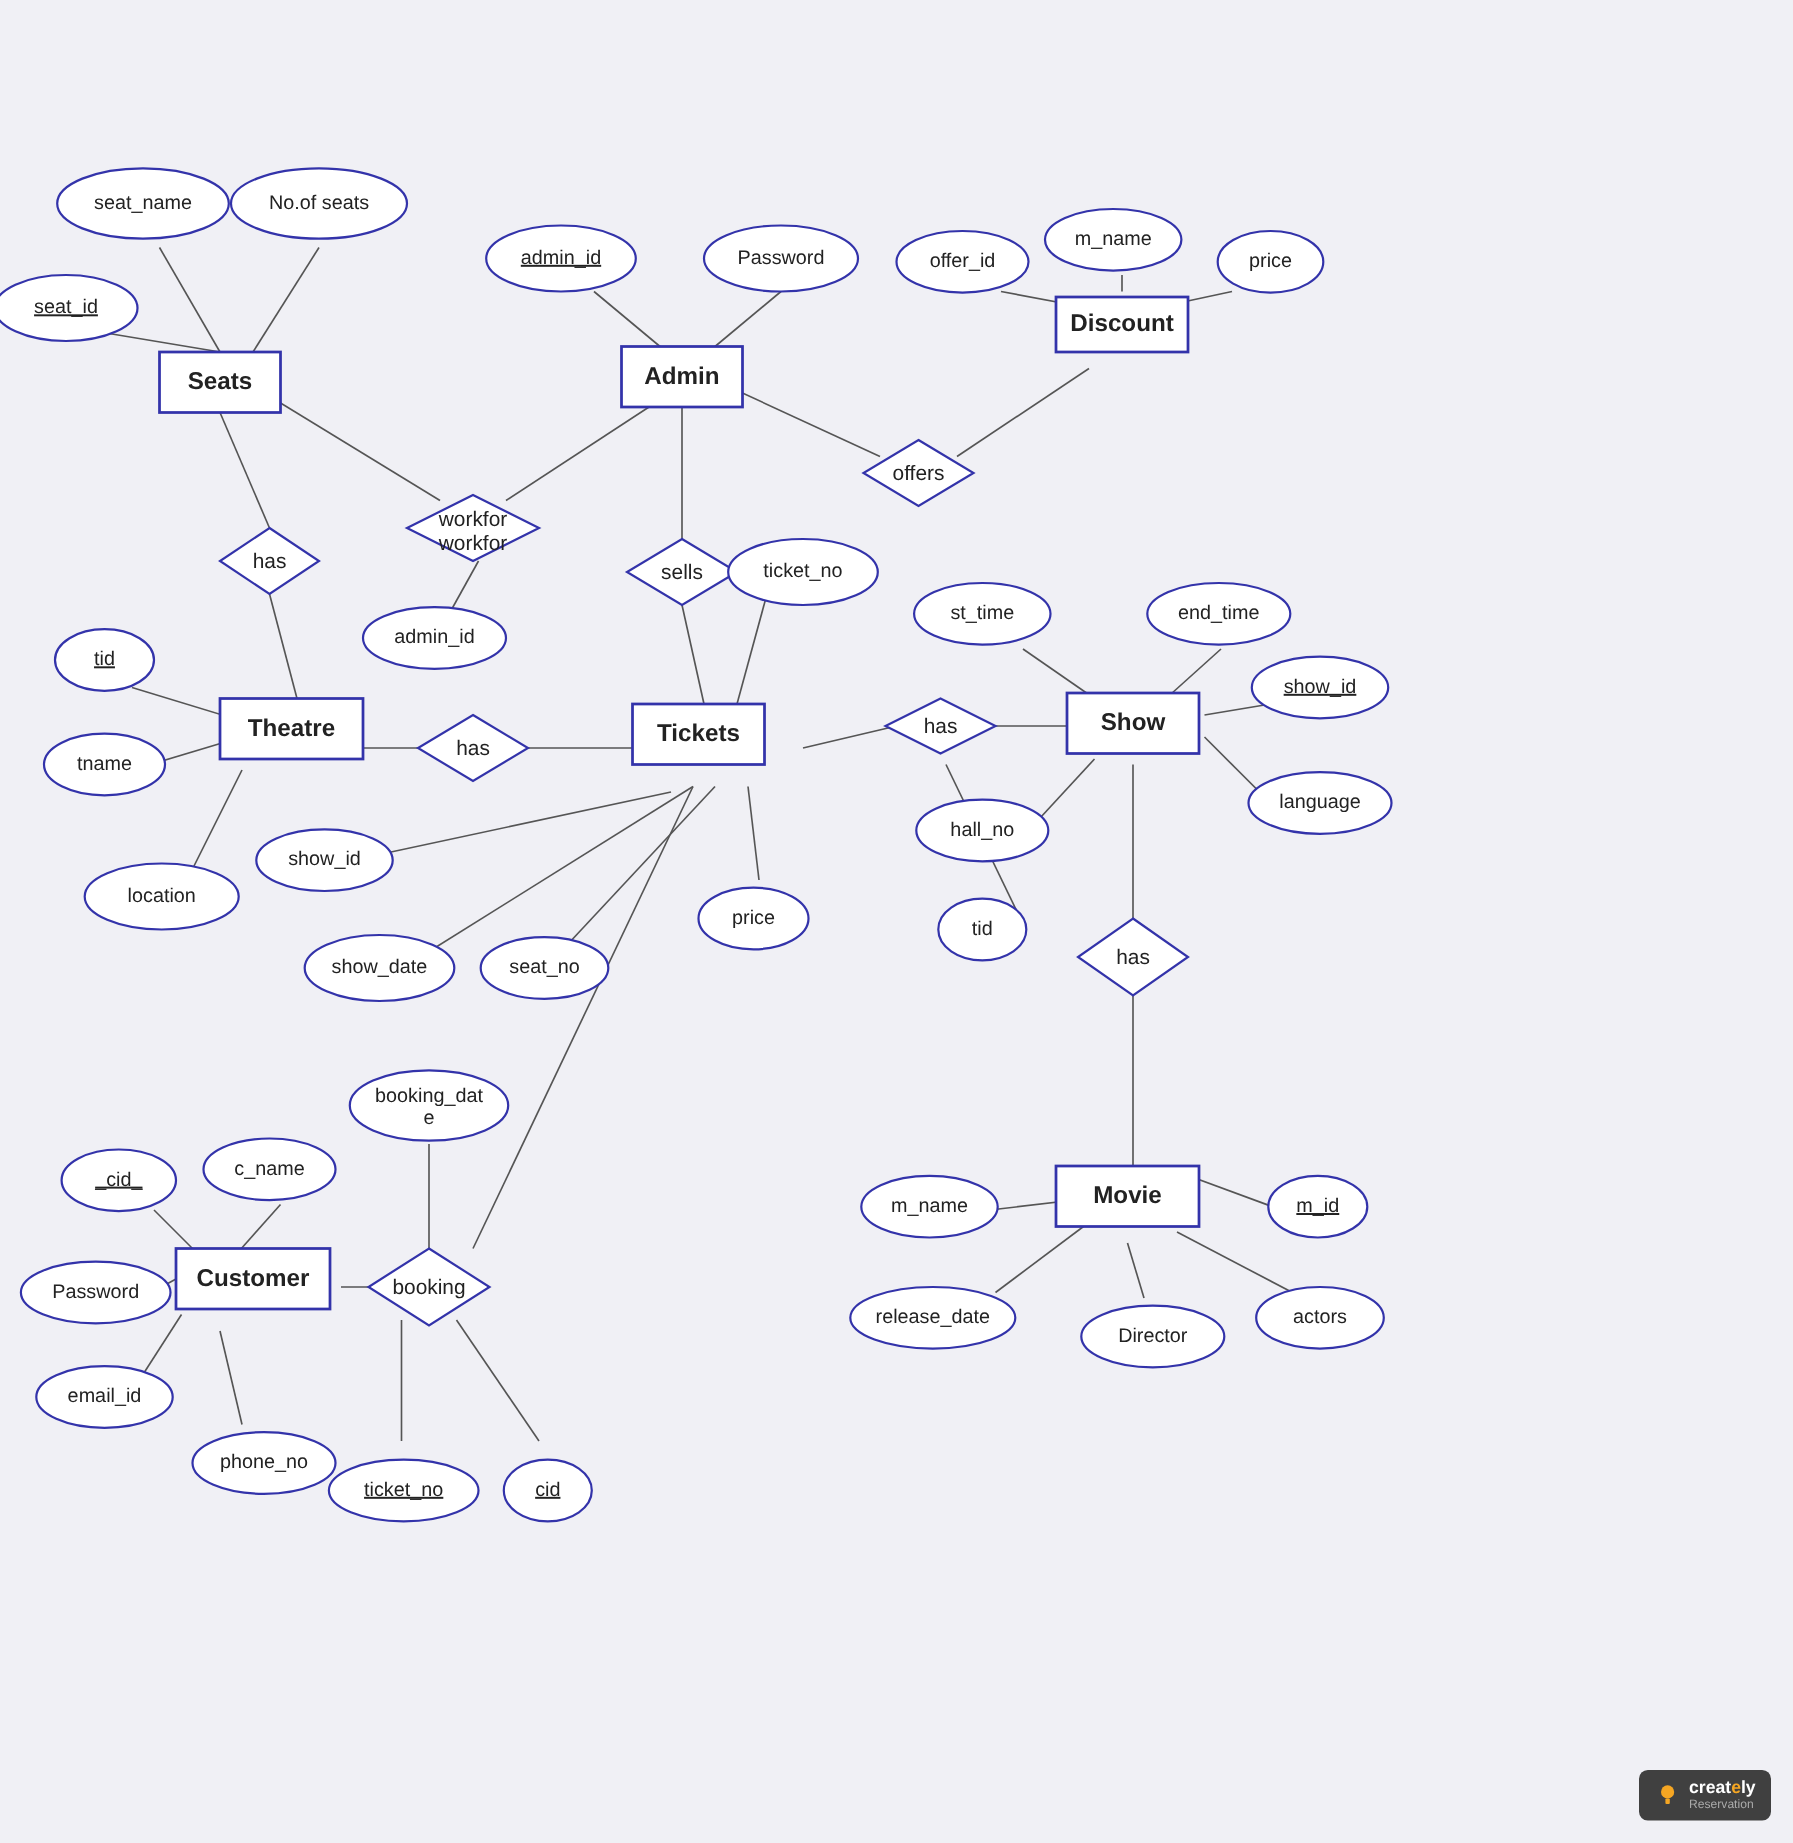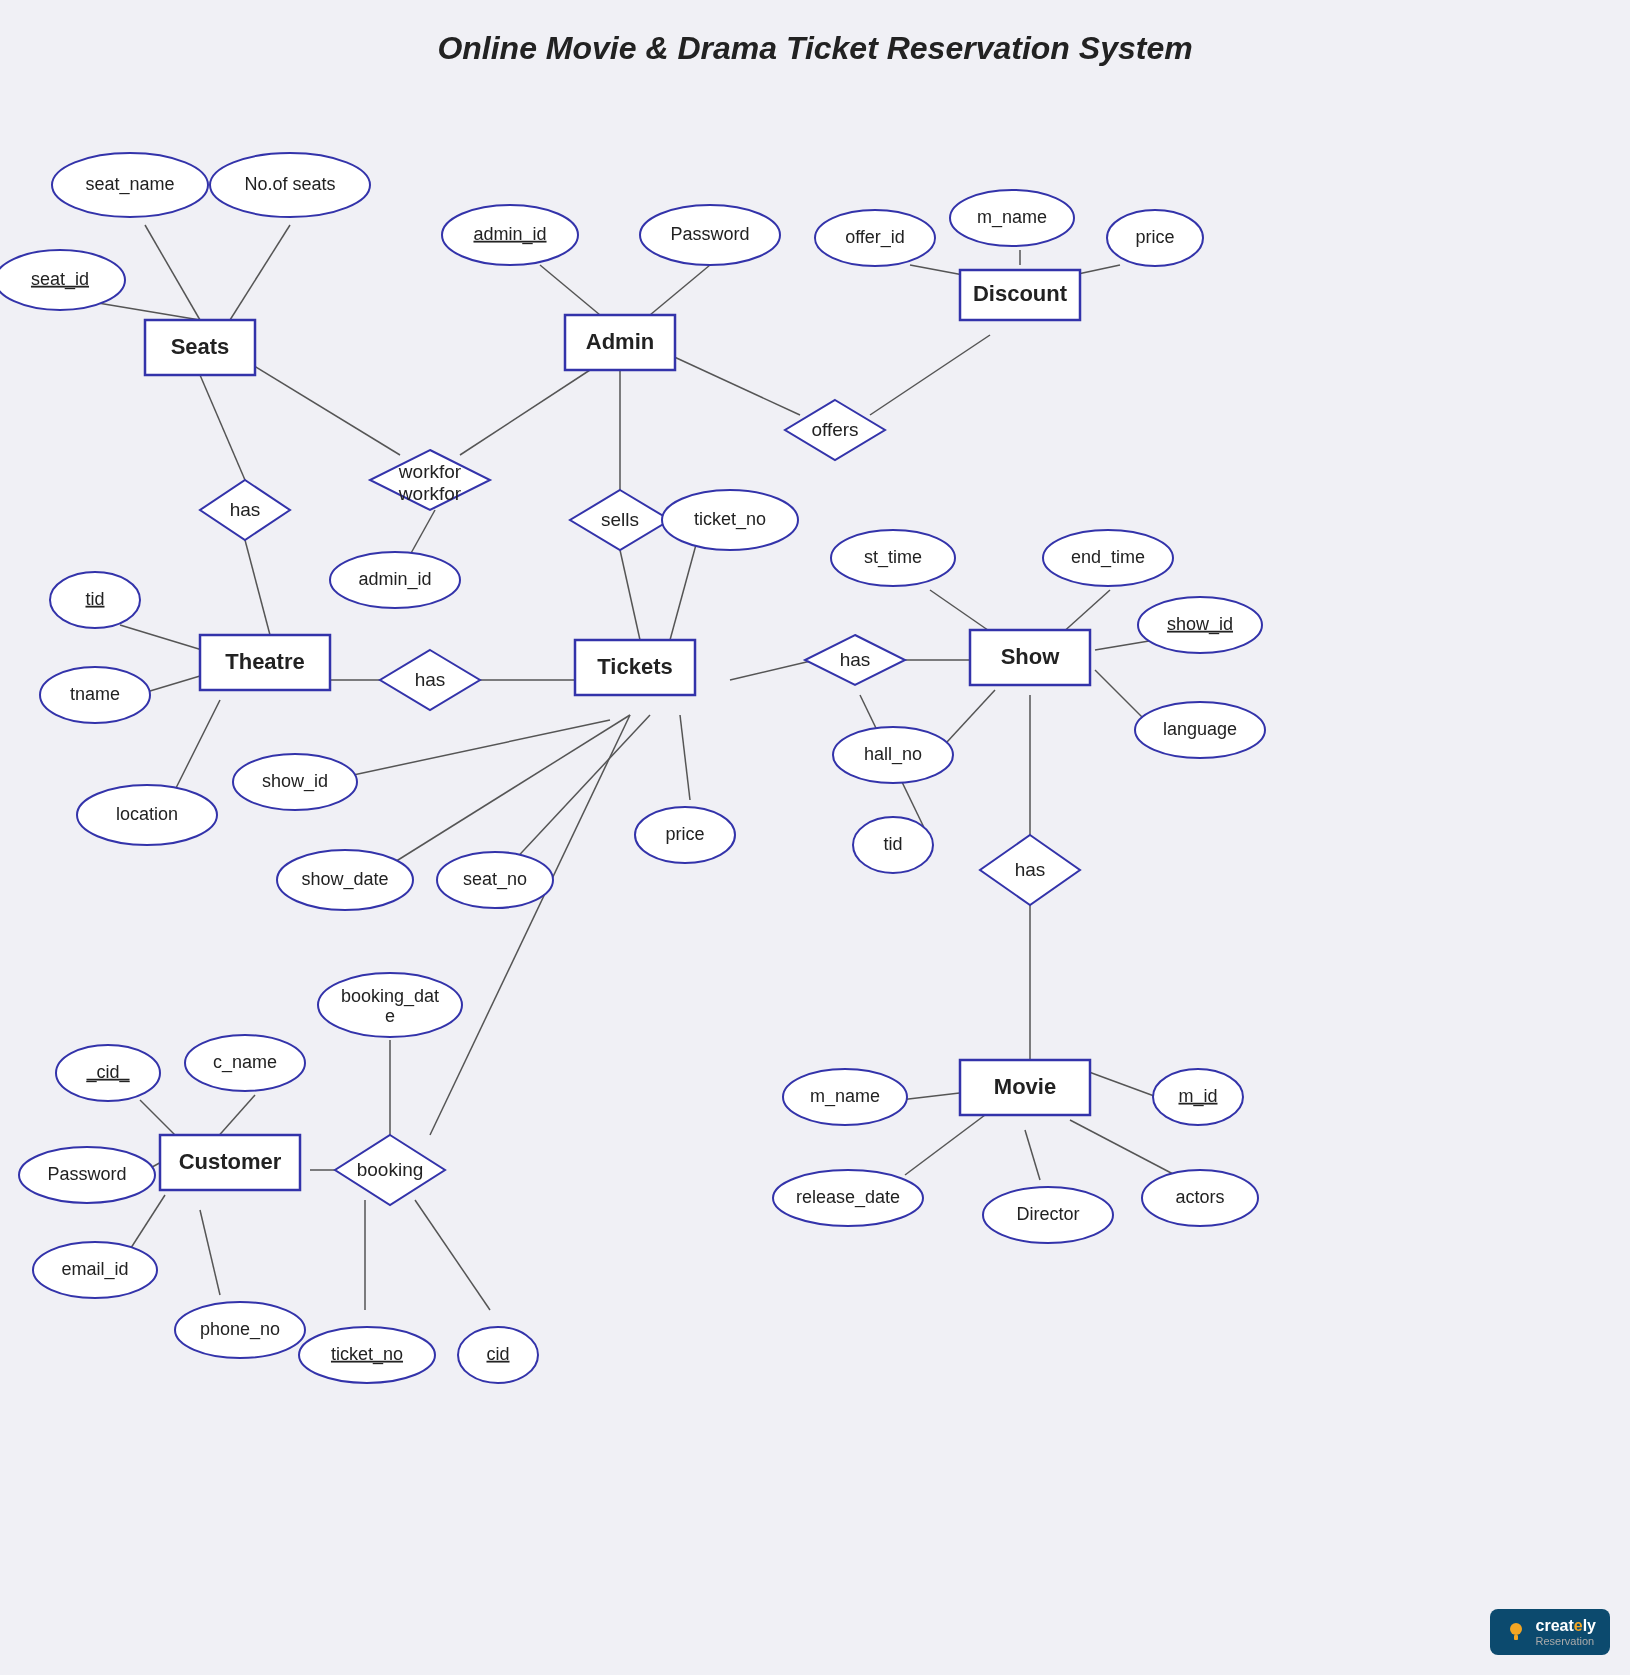--- a/index.html
+++ b/index.html
@@ -84,33 +84,32 @@
     }
     .connector {
       stroke: #555;
       stroke-width: 1.5;
       fill: none;
     }
     .logo-box {
       position: absolute;
       bottom: 20px;
       right: 20px;
-      background: #0c4a6e;
+      background: #404040;
       border-radius: 8px;
       padding: 8px 14px;
       display: flex;
       align-items: center;
       gap: 8px;
     }
   </style>
 </head>
 <body>
 
 <div id="diagram-container">
-  <div class="title">Online Movie &amp; Drama Ticket Reservation System</div>
 
   <svg id="er-diagram">
 
     <line class="connector" x1="200" y1="320" x2="145" y2="225"></line>
     <line class="connector" x1="200" y1="320" x2="80" y2="300"></line>
     <line class="connector" x1="230" y1="320" x2="290" y2="225"></line>
 
     <line class="connector" x1="200" y1="375" x2="245" y2="480"></line>
 
     <line class="connector" x1="245" y1="540" x2="270" y2="635"></line>

